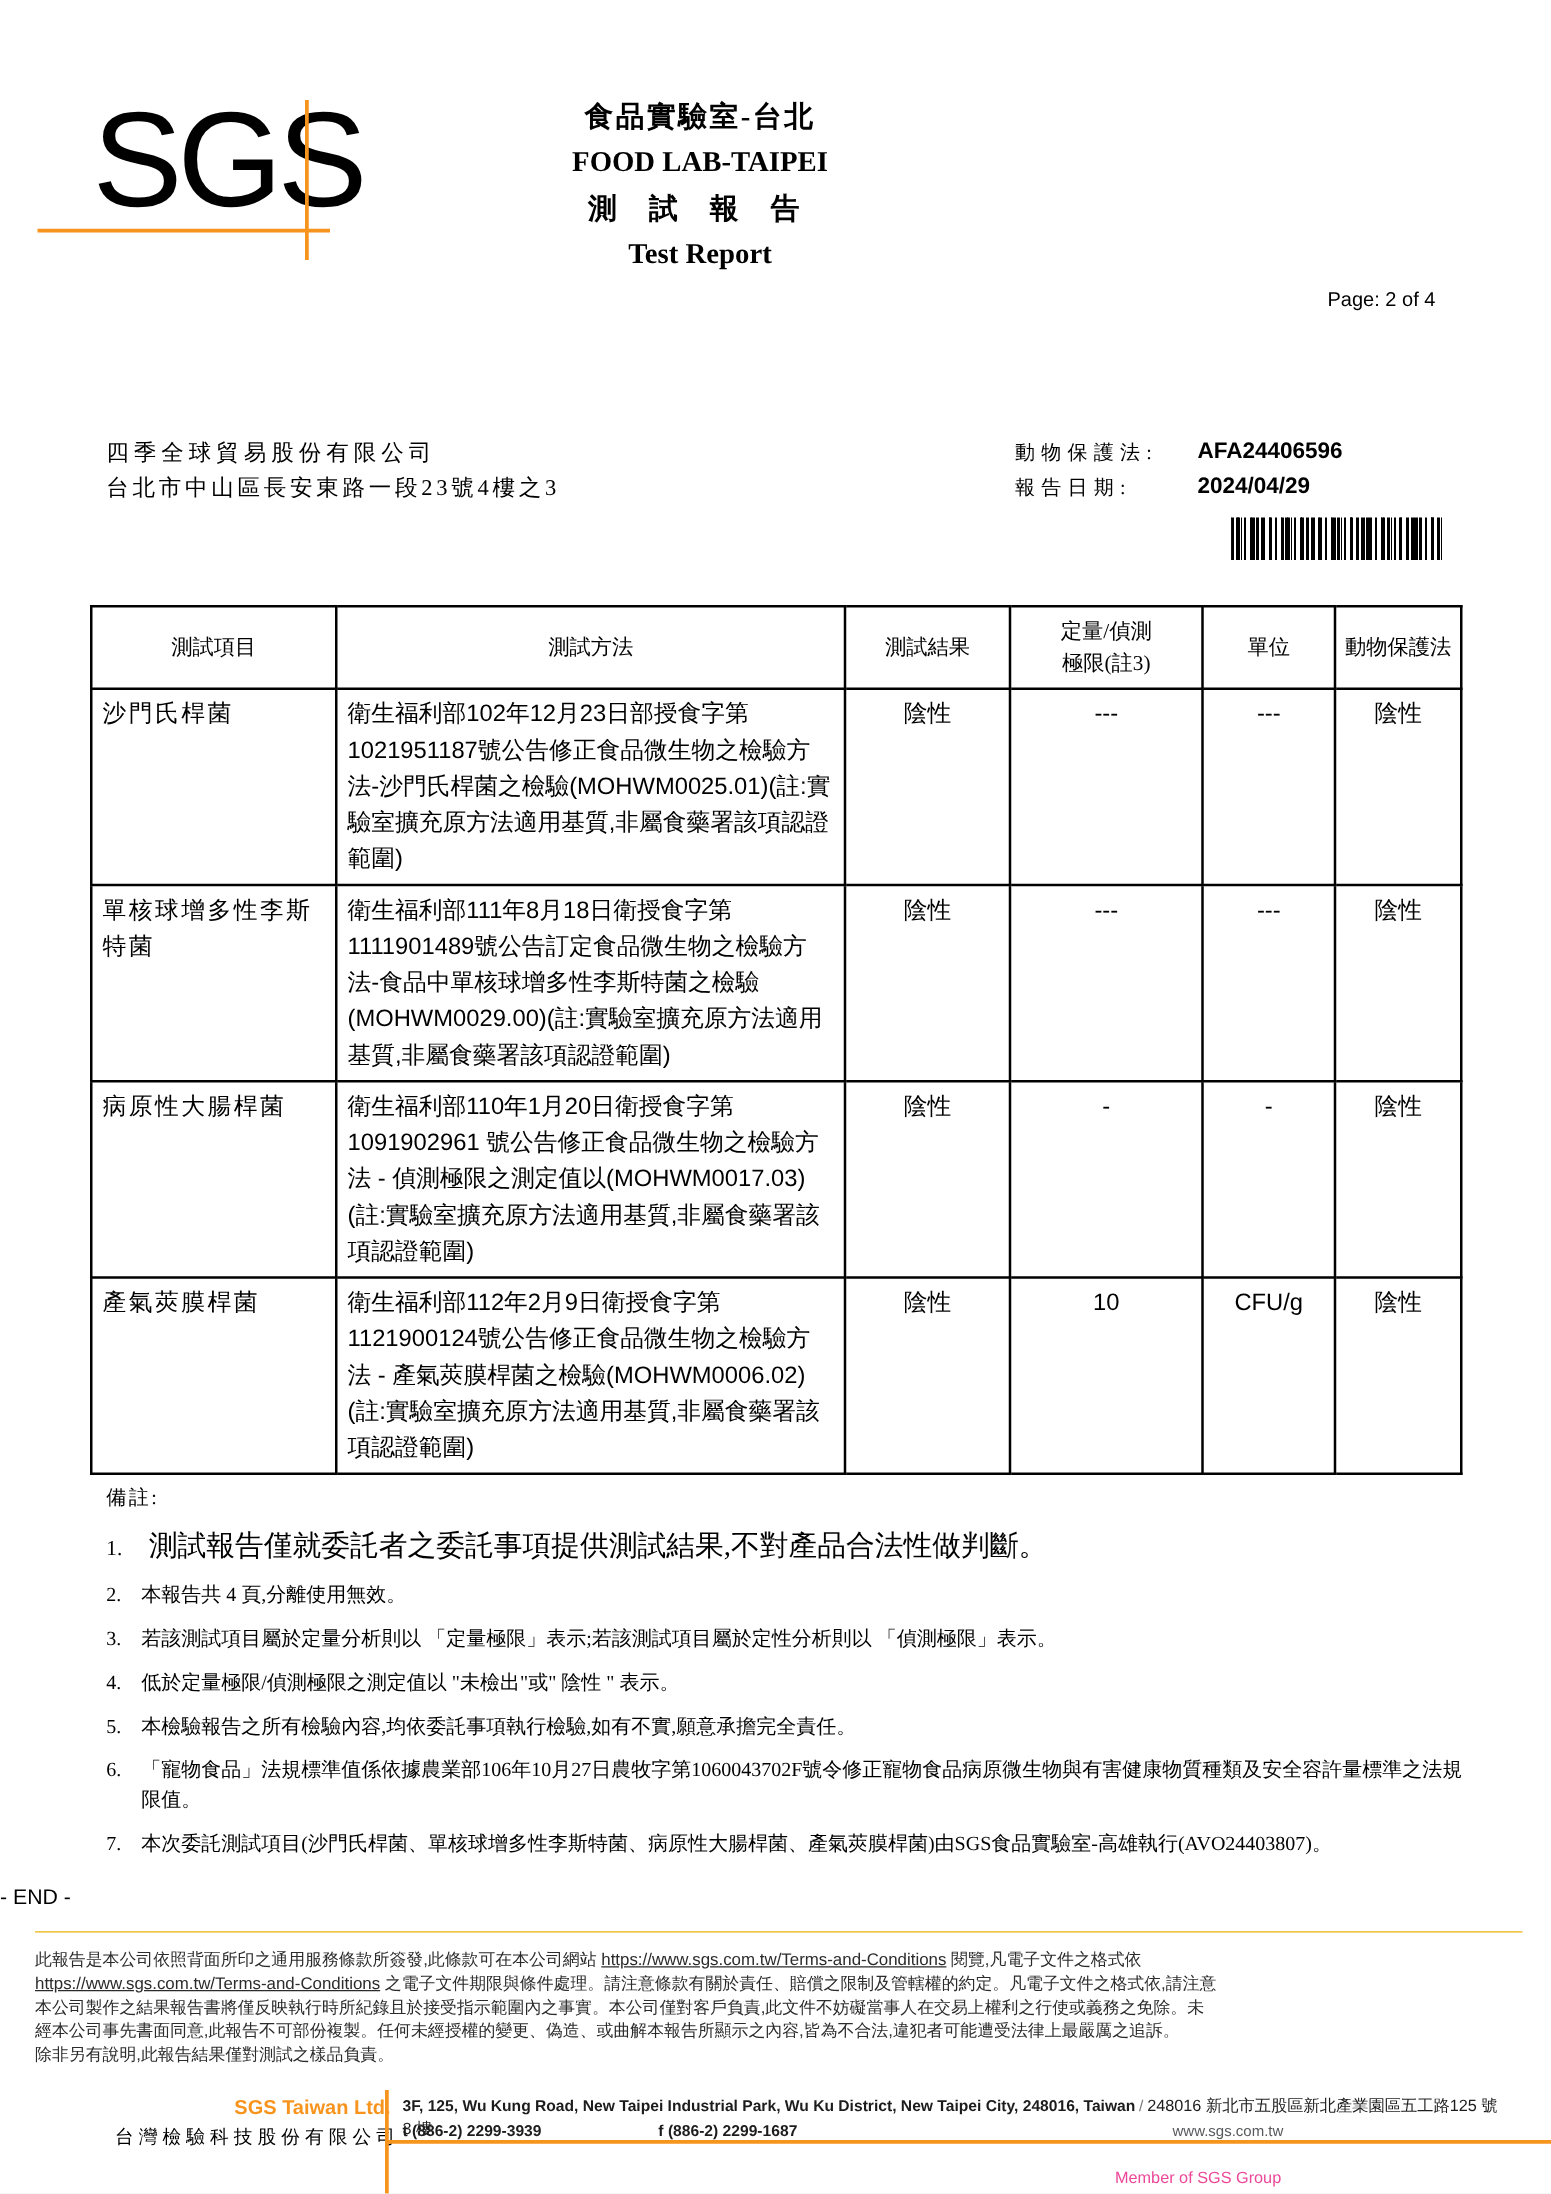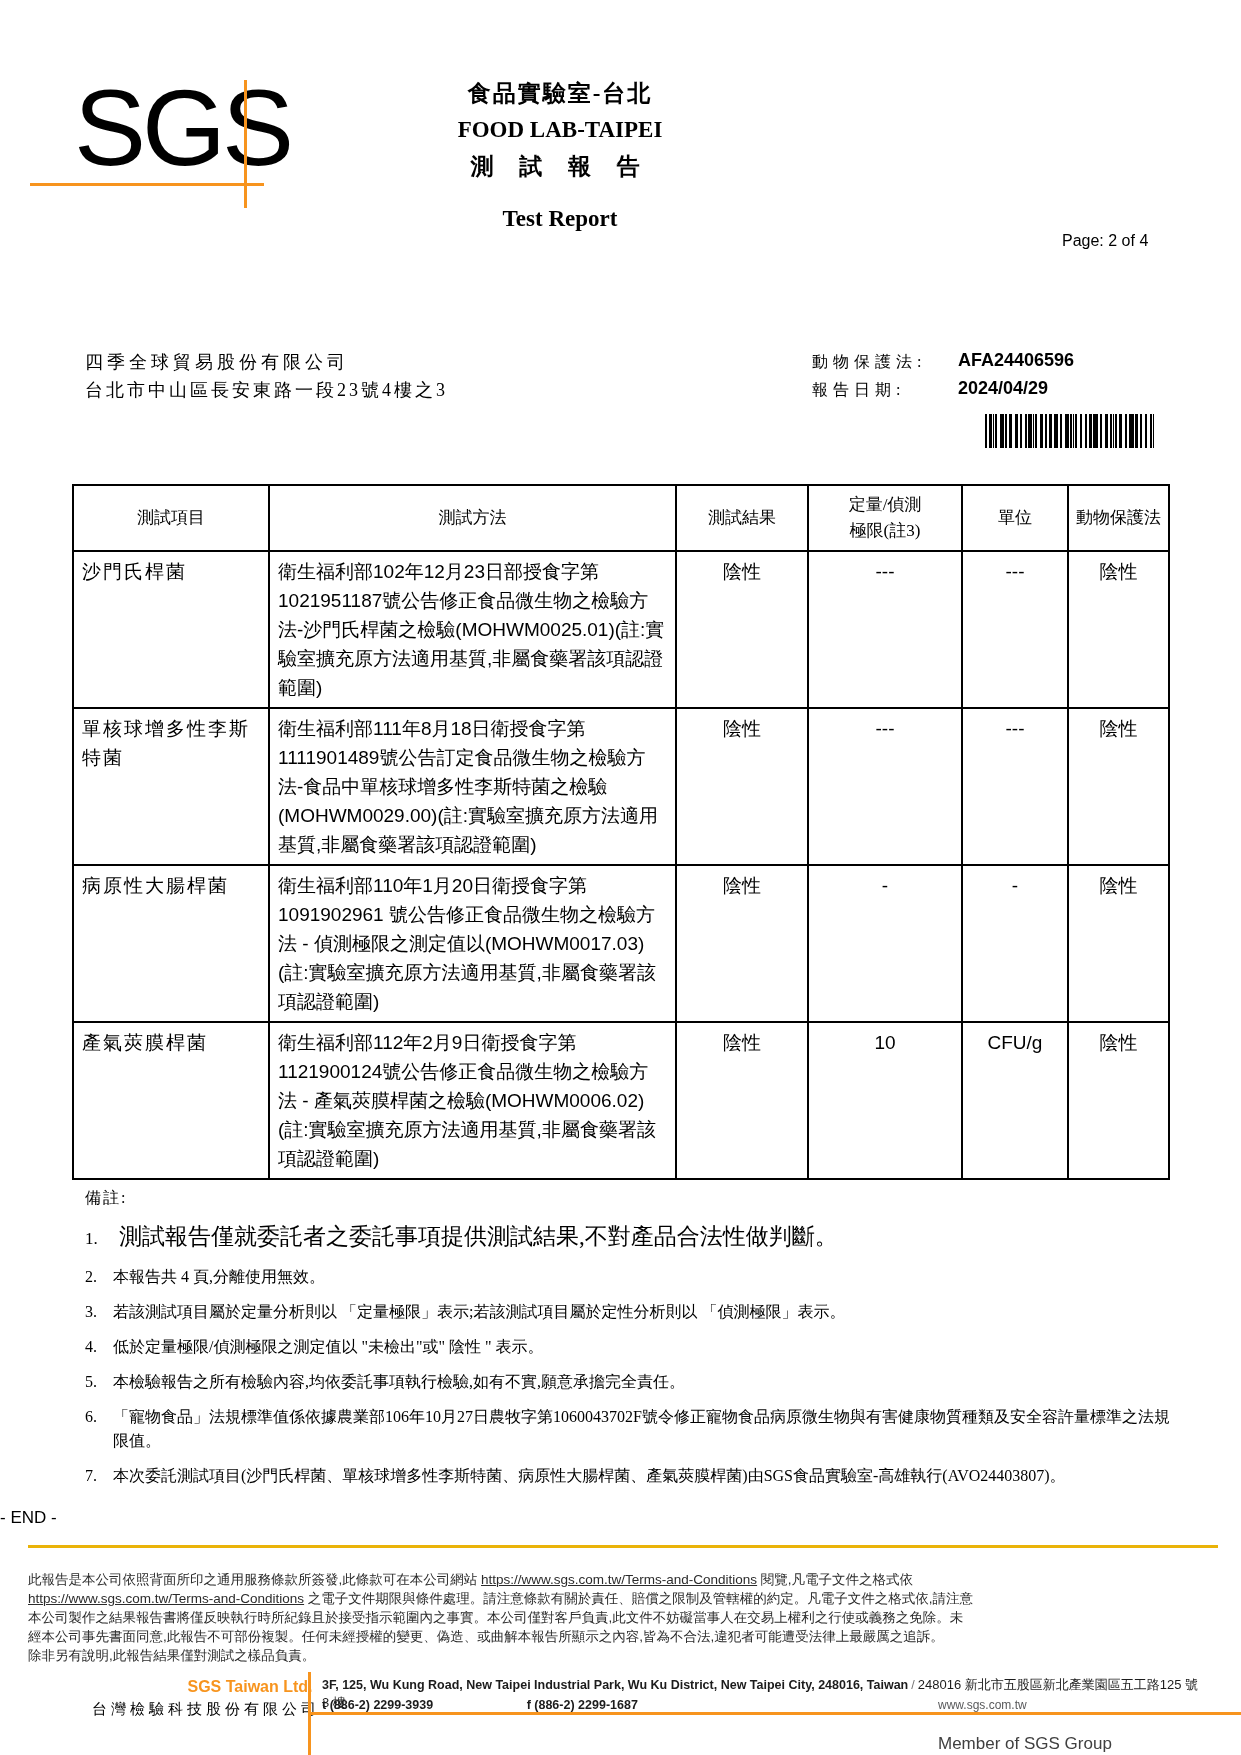--- a/index.html
+++ b/index.html
@@ -16,21 +16,21 @@
     font-family:"Liberation Sans","DejaVu Sans",sans-serif;
     font-weight:normal; font-size:108px; line-height:100px; letter-spacing:-4px; color:#000000;
   }
   .logo-hline { position:absolute; left:0px; top:113px; width:234px; height:3px; background:#F7941E; }
   .logo-vline { position:absolute; left:214px; top:10px; width:3px; height:128px; background:#F7941E; }
   
   .header-titles { position:absolute; left:380px; top:78px; width:360px; text-align:center; }
   .header-titles div { font-weight:bold; }
   .ht-zh   { font-size:23px; letter-spacing:2px; margin-bottom:8px; }
   .ht-en   { font-size:23px; margin-bottom:8px; }
-  .ht-rzh  { font-size:23px; letter-spacing:10px; margin-bottom:24px; }
+  .ht-rzh  { font-size:23px; letter-spacing:10px; margin-bottom:8px; }
   .ht-ren  { font-size:23px; }
   .page-label { position:absolute; left:1062px; top:232px; font-family:"Liberation Sans","DejaVu Sans",sans-serif; font-size:16px;text-align:center; }
   
   .client-name    { position:absolute; left:85px; top:350px; font-size:18px; letter-spacing:4px; }
   .client-address { position:absolute; left:85px; top:378px; font-size:18px; letter-spacing:3px; }
   .meta-label1 { position:absolute; left:812px; top:352px; font-size:16px; letter-spacing:5px; }
   .meta-label2 { position:absolute; left:812px; top:380px; font-size:16px; letter-spacing:5px; }
   .meta-value1 { position:absolute; left:958px; top:350px; font-family:"Liberation Sans","DejaVu Sans",sans-serif; font-weight:bold; font-size:18px; }
   .meta-value2 { position:absolute; left:958px; top:378px; font-family:"Liberation Sans","DejaVu Sans",sans-serif; font-weight:bold; font-size:18px; }
   .barcode {
@@ -63,41 +63,41 @@
   .note .txt { flex:1; }
   .note.large { font-size:23px; line-height:32px; margin-bottom:10px; }
   .note.large .no { width:34px; flex:0 0 34px; font-size:17px; padding-top:2px; }
   .end-marker { position:absolute; left:0; top:1508px; width:1241px; text-align:left;
     font-family:"Liberation Sans","DejaVu Sans",sans-serif; font-size:17px; }
   
   .legal {
     position:absolute; left:28px; top:1545px; width:1190px;
     font-family:"Liberation Sans","DejaVu Sans",sans-serif;
     font-size:13.5px; line-height:19px; color:#2b2b2b;
-    border-top:3px solid #eab308; padding-top:22px;
+    border-top:1px solid #eab308; padding-top:12px;
   }
   .legal a, .legal .url { color:#2b2b2b; text-decoration:underline; }
   
   .cf-name-en { position:absolute; left:120px; top:1678px; width:260px; text-align:center;
     font-family:"Liberation Sans","DejaVu Sans",sans-serif; font-weight:bold; font-size:16px; color:#F7941E; }
   .cf-name-zh { position:absolute; left:92px; top:1700px; width:300px;
     font-size:15px; letter-spacing:4px; }
   .cf-vline { position:absolute; left:308px; top:1672px; width:3px; height:83px; background:#F7941E; }
   .cf-hline { position:absolute; left:308px; top:1712px; width:933px; height:3px; background:#F7941E; }
   .cf-address { position:absolute; left:322px; top:1676px; width:880px;
     font-family:"Liberation Sans","DejaVu Sans",sans-serif; font-weight:bold; font-size:12.5px; color:#1c1c1c; }
   .cf-address .sep { color:#777; font-weight:normal; padding:0 3px; }
   .cf-address .zh { font-weight:normal; font-size:13px; }
   .cf-phones { position:absolute; left:322px; top:1698px; width:500px;
     font-family:"Liberation Sans","DejaVu Sans",sans-serif; font-weight:bold; font-size:12.5px; color:#1c1c1c; }
   .cf-phones .fax { margin-left:90px; }
   .cf-web { position:absolute; left:938px; top:1698px;
     font-family:"Liberation Sans","DejaVu Sans",sans-serif; font-size:12px; color:#58595B; }
-  .cf-member { position:absolute; left:938px; top:1734px;
-    font-family:"Liberation Sans","DejaVu Sans",sans-serif; font-size:17px; color:#404040; }
+  .cf-member { position:absolute; left:892px; top:1734px;
+    font-family:"Liberation Sans","DejaVu Sans",sans-serif; font-size:13px; color:#ec4899; }
 </style>
 </head>
 <body>
 
 <div class="page">
 
   <div class="logo-wrap">
     <div class="logo-text">SGS</div>
     <div class="logo-hline"></div>
     <div class="logo-vline"></div>

